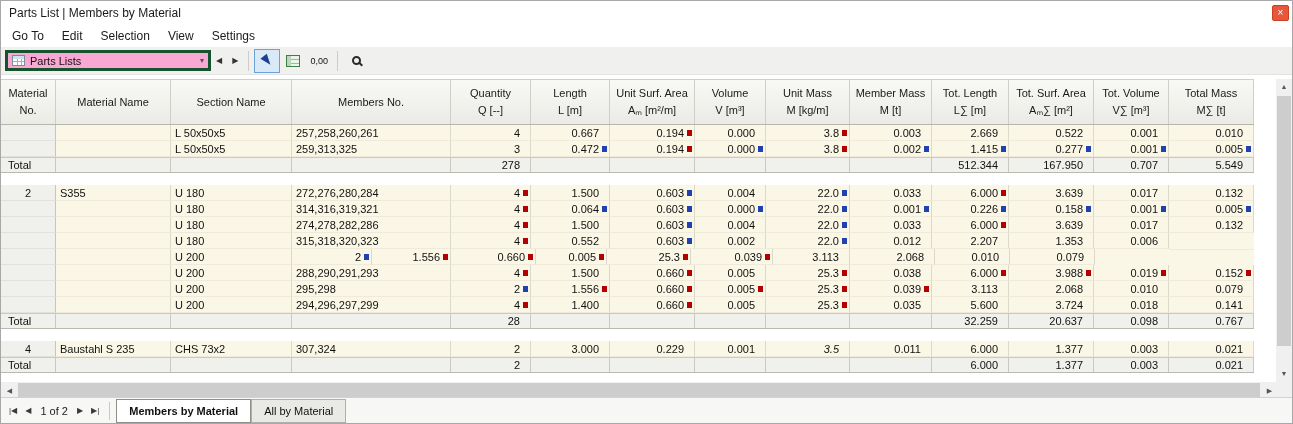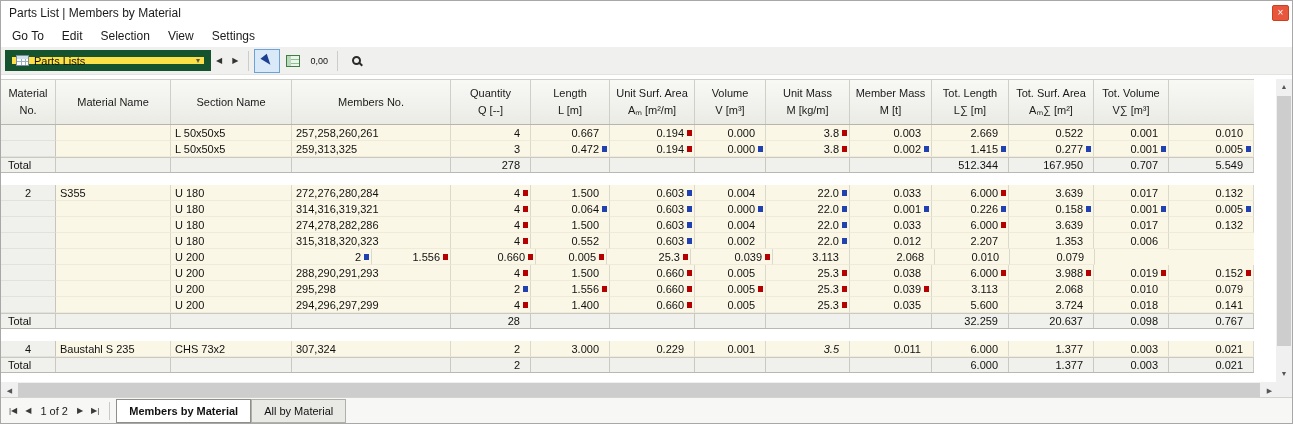--- a/index.html
+++ b/index.html
@@ -11,21 +11,21 @@
   .titlebar{position:absolute;top:0;left:0;right:0;height:24px;background:#ffffff;}
   .title{position:absolute;left:8px;top:5px;font-size:12px;color:#1a1a1a;white-space:nowrap;}
   .close-btn{position:absolute;right:3px;top:4px;width:17px;height:16px;background:#e8563c;border:1px solid #c9411f;border-radius:2px;color:#fff;font-size:10px;line-height:14px;text-align:center;cursor:pointer;}
 
   
   .menubar{position:absolute;top:24px;left:0;right:0;height:22px;background:#ffffff;display:flex;align-items:center;padding-left:2px;}
   .menu-item{font-size:12px;color:#1a1a1a;padding:3px 9px;cursor:default;}
 
   
   .toolbar{position:absolute;top:46px;left:0;right:0;height:28px;background:#f0f0ee;border-bottom:1px solid #e3e3df;display:flex;align-items:center;padding-left:4px;}
-  .combo{width:206px;height:21px;background:#fde047;border:7px solid #14532d;display:flex;align-items:center;padding:0 4px;gap:5px;}
+  .combo{width:206px;height:21px;background:#f9a8d4;border:3px solid #14532d;display:flex;align-items:center;padding:0 4px;gap:5px;}
   .combo-icon{width:13px;height:11px;border:1px solid #7a8ca0;background-color:#fff;flex:0 0 auto;
     background-image:linear-gradient(to bottom,#cfe0ef 0 3px,rgba(0,0,0,0) 3px),
       linear-gradient(to right,rgba(0,0,0,0) 0 4px,#9ab0c4 4px 5px,rgba(0,0,0,0) 5px 8px,#9ab0c4 8px 9px,rgba(0,0,0,0) 9px),
       linear-gradient(to bottom,rgba(0,0,0,0) 0 5px,#9ab0c4 5px 6px,rgba(0,0,0,0) 6px);}
   .combo-label{font-size:11px;color:#111;flex:1;white-space:nowrap;overflow:hidden;}
   .combo-arrow{font-size:8px;color:#555;}
   .tool-arrow{font-size:8px;color:#333;padding:4px 5px;cursor:pointer;}
   .tsep{width:1px;height:20px;background:#cccccb;margin:0 5px;}
   .tool-btn{width:26px;height:24px;display:flex;align-items:center;justify-content:center;border:1px solid rgba(0,0,0,0);cursor:pointer;}
   .tool-btn.active{background:#d9e9f7;border:1px solid #6da2d8;}
@@ -167,20 +167,24 @@
           <div>L∑ [m]</div>
         </div>
         <div class="th" style="width: 85px;">
           <div>Tot. Surf. Area</div>
           <div>Aₘ∑ [m²]</div>
         </div>
         <div class="th" style="width: 75px;">
           <div>Tot. Volume</div>
           <div>V∑ [m³]</div>
         </div>
+        <div class="th" style="width: 85px;">
+          <div>Total Mass</div>
+          <div>M∑ [t]</div>
+        </div>
       </div>
     <div id="tbody">
         <div class="tr data">
           <div class="td center matcol" style="width: 55px;">
             <span></span>
           </div>
           <div class="td left" style="width: 115px;">
             <span></span>
           </div>
           <div class="td left" style="width: 121px;">

